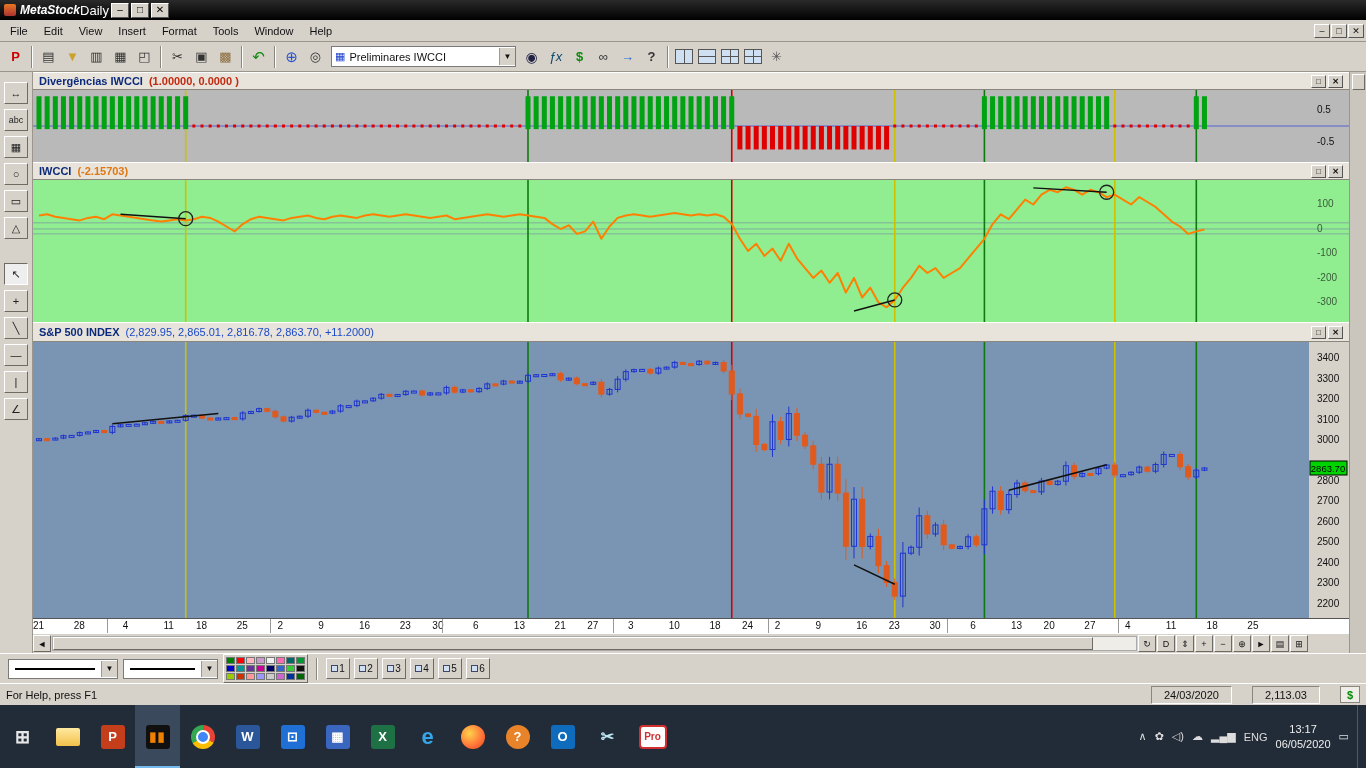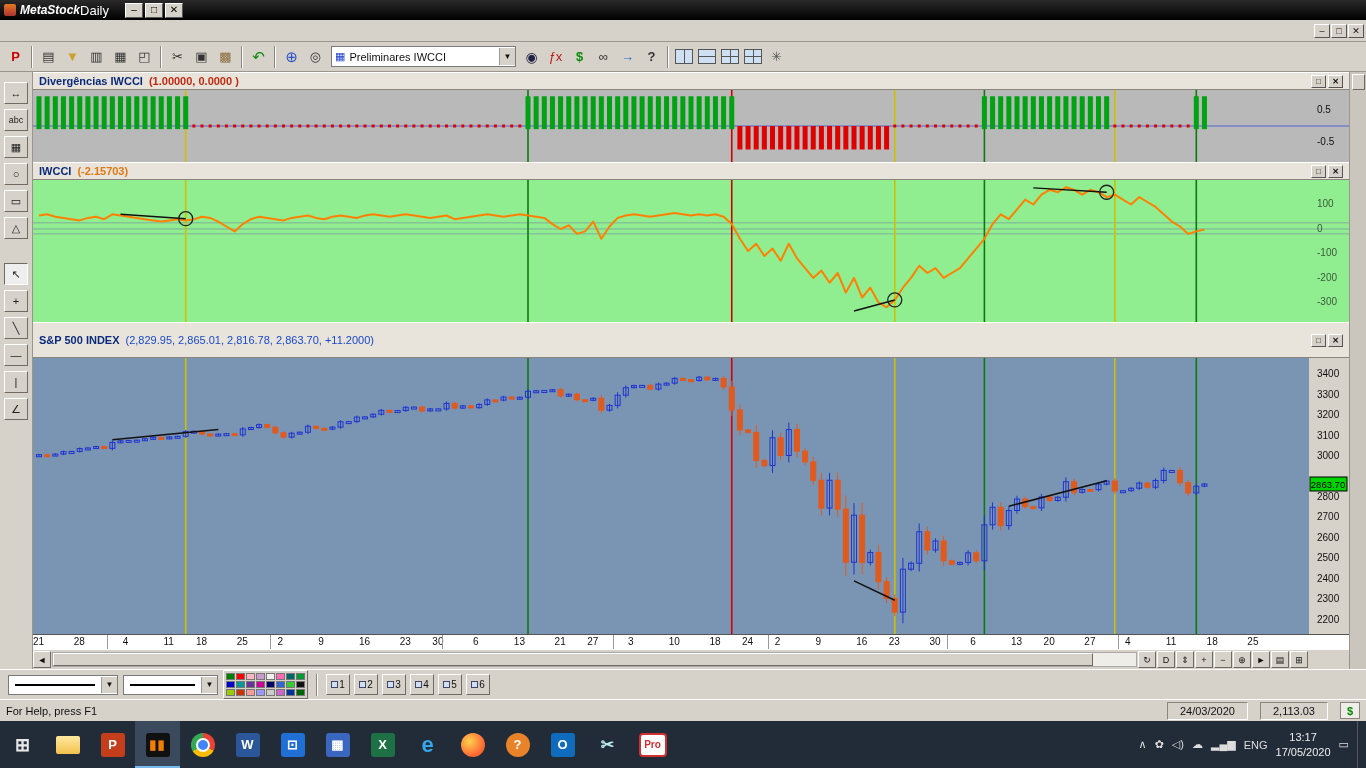--- a/index.html
+++ b/index.html
@@ -6,21 +6,21 @@
   html,body{margin:0;padding:0}
   body{width:1366px;height:768px;overflow:hidden;background:#d6d2ca;
        font-family:"Liberation Sans",sans-serif;font-size:11px;color:#111;
        display:flex;flex-direction:column}
   
   .titlebar{height:20px;background:linear-gradient(#2a2a2a,#000);color:#fff;
             display:flex;align-items:center;padding:0 4px;font-size:12px;flex:none}
   .app-logo{display:flex;align-items:center;gap:4px;font-weight:bold;font-style:italic}
   .app-logo .lg{width:12px;height:12px;background:linear-gradient(#e87722,#a33);border-radius:2px}
   .tb-title{flex:1;text-align:center;font-weight:bold}
-  .tb-period{margin-right:14px;font-size:13px}
+  .tb-period{margin-right:0;font-size:13px}
   .winbtn{width:18px;height:15px;margin-left:2px;background:#d6d2ca;color:#000;
           border:1px solid #fff;border-right-color:#555;border-bottom-color:#555;
           display:flex;align-items:center;justify-content:center;font-size:10px;line-height:1}
   
   .menubar{height:22px;background:#d6d2ca;display:flex;align-items:center;
            border-bottom:1px solid #9a968e;flex:none;padding-left:2px}
   .menu-item{padding:3px 8px}
   .mdi-btns{margin-left:auto;display:flex;margin-right:2px}
   .mdi-btn{width:16px;height:14px;background:#d6d2ca;border:1px solid #fff;
            border-right-color:#555;border-bottom-color:#555;font-size:9px;
@@ -48,21 +48,21 @@
            display:flex;flex-direction:column;align-items:center;padding-top:10px;gap:5px}
   .stool{width:24px;height:22px;background:#d6d2ca;border:1px solid #fff;
          border-right-color:#6f6b63;border-bottom-color:#6f6b63;
          display:flex;align-items:center;justify-content:center;font-size:11px;color:#222}
   .stool.pressed{background:#eee;border-color:#6f6b63 #fff #fff #6f6b63}
   .tool-gap{height:14px}
   .chartcol{width:1316px;display:flex;flex-direction:column}
   .panel-h{height:18px;background:#e8e4dc;display:flex;align-items:center;
            padding:0 6px;gap:6px;font-size:11px;font-weight:bold;
            border-top:1px solid #fff;border-bottom:1px solid #8a867e}
-  .panel-h.big{height:36px}
+  .panel-h.big{height:20px}
   .t-navy{color:#0b2a7b}
   .v-red{color:#c22a10;font-weight:bold}
   .v-orange{color:#e07812;font-weight:bold}
   .v-blue{color:#1a49c8;font-weight:normal}
   .ph-btns{margin-left:auto;display:flex;gap:2px}
   .ph-btn{width:15px;height:13px;background:#d6d2ca;border:1px solid #fff;
           border-right-color:#555;border-bottom-color:#555;font-size:8px;
           display:flex;align-items:center;justify-content:center}
   svg{display:block}
   .xticks{position:relative;height:15px;background:#fff;border-top:1px solid #555;
@@ -97,21 +97,21 @@
            padding:2px;background:#d6d2ca;border:1px solid #fff;
            border-right-color:#6f6b63;border-bottom-color:#6f6b63}
   .palette div{width:9px;height:7px;border:1px solid #777}
   .layoutbtn{width:24px;height:21px;background:#d6d2ca;border:1px solid #fff;
              border-right-color:#6f6b63;border-bottom-color:#6f6b63;font-size:10px;
              display:flex;align-items:center;justify-content:center;gap:1px}
   .layoutbtn b{font-weight:normal}
   .layoutbtn .mini{width:7px;height:7px;border:1px solid #446;background:#cfe0f2}
   
   .statusbar{height:22px;background:#d6d2ca;border-top:1px solid #fff;display:flex;
-             align-items:center;padding:0 6px;gap:12px;flex:none}
+             align-items:center;padding:0 6px;gap:20px;flex:none}
   .scell{border:1px solid;border-color:#8a867e #fff #fff #8a867e;padding:2px 12px}
   .spacer{flex:1}
   .dollar-btn{color:#0a8a0a;font-weight:bold;border:1px solid #8a867e;background:#efede8;
               width:20px;height:17px;display:flex;align-items:center;justify-content:center}
   
   .taskbar{flex:1;background:#222c38;display:flex;align-items:stretch;color:#eee}
   .tk{width:45px;display:flex;align-items:center;justify-content:center;font-size:15px}
   .tk .ic{width:24px;height:24px;display:flex;align-items:center;justify-content:center;
           border-radius:3px;font-size:13px;font-weight:bold}
   .tk-start .ic{font-size:18px;color:#e8e8e8}
@@ -147,20 +147,30 @@
     <span class="lg"></span>
     <span>MetaStock</span>
   </div>
   <div class="tb-period">Daily</div>
   <div class="winbtn">–</div>
   <div class="winbtn">□</div>
   <div class="winbtn">✕</div>
 </div>
 
 <div class="menubar">
+  <span id="menu-items" style="display: inline-flex;">
+      <span class="menu-item">File</span>
+      <span class="menu-item">Edit</span>
+      <span class="menu-item">View</span>
+      <span class="menu-item">Insert</span>
+      <span class="menu-item">Format</span>
+      <span class="menu-item">Tools</span>
+      <span class="menu-item">Window</span>
+      <span class="menu-item">Help</span>
+    </span>
   <div class="mdi-btns">
     <div class="mdi-btn">–</div>
     <div class="mdi-btn">□</div>
     <div class="mdi-btn">✕</div>
   </div>
 </div>
 
 <div class="toolbar">
   <span class="tbtn" style="color:#c00;font-weight:bold">P</span>
   <span class="sep"></span>
@@ -177,21 +187,21 @@
   <span class="tbtn" style="color:#0a8a0a;font-size:15px">↶</span>
   <span class="sep"></span>
   <span class="tbtn" style="color:#2a52c8;font-size:15px">⊕</span>
   <span class="tbtn">◎</span>
   <div class="combo">
     <span class="cicon">▦</span>
     <span class="cval">Preliminares IWCCI</span>
     <span class="carrow">▼</span>
   </div>
   <span class="tbtn" style="color:#224;font-size:14px">◉</span>
-  <span class="tbtn" style="color:#b91c1c">ƒx</span>
+  <span class="tbtn" style="font-style:italic;color:#0c4a6e">ƒx</span>
   <span class="tbtn" style="color:#0a8a0a;font-weight:bold">$</span>
   <span class="tbtn" style="color:#333">∞</span>
   <span class="tbtn" style="color:#1a6ad4;font-weight:bold">→</span>
   <span class="tbtn" style="font-weight:bold">?</span>
   <span class="sep"></span>
   <span class="tile-ic tile-2v">
       <div></div>
       <div></div>
     </span>
   <span class="tile-ic tile-2h">
@@ -943,18 +953,18 @@
     </span>
   <div class="tray">
     <span class="ti">∧</span>
     <span class="ti">✿</span>
     <span class="ti">◁)</span>
     <span class="ti">☁</span>
     <span class="ti">▂▄▆</span>
     <span class="ti">ENG</span>
     <div class="clockbox">
       <div>13:17</div>
-      <div>17/05/2020</div>
+      <div>06/05/2020</div>
     </div>
     <span class="ti">▭</span>
     <span class="show-desktop"></span>
   </div>
 </div>
 
 </body></html>

